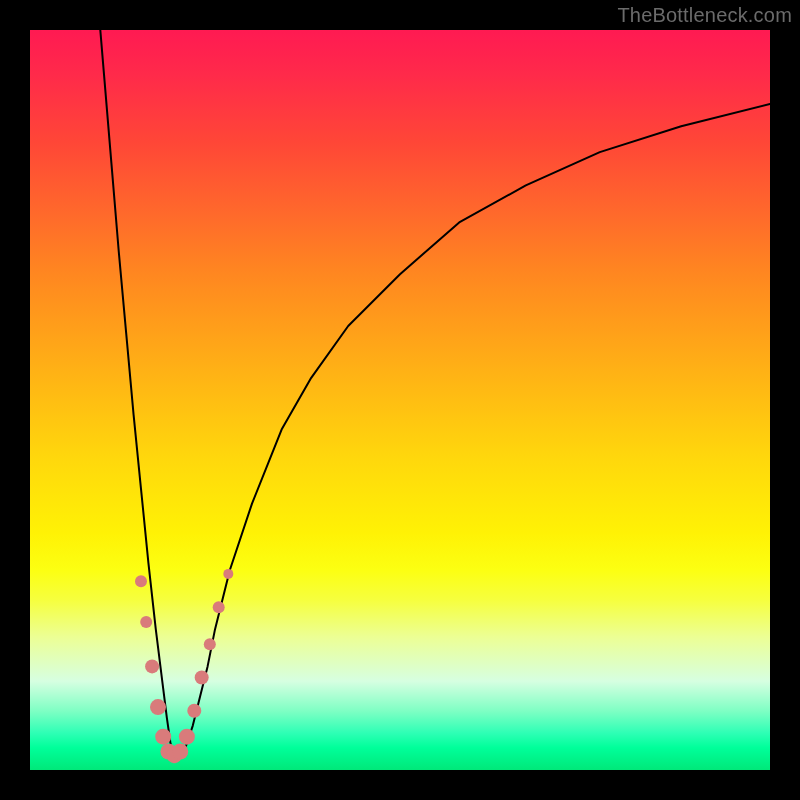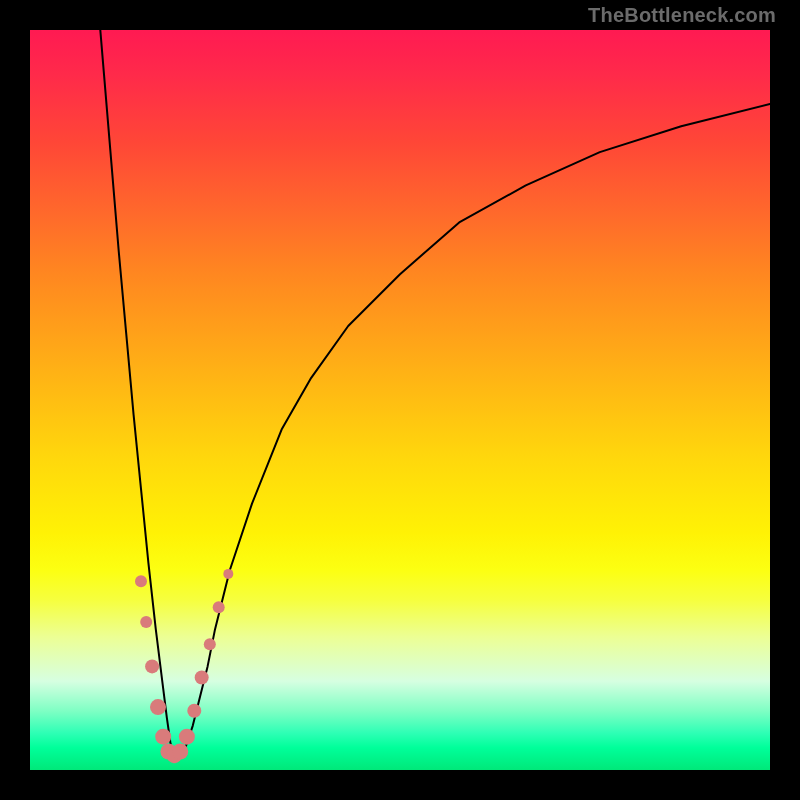--- a/index.html
+++ b/index.html
@@ -65,24 +65,24 @@
     stroke-linecap: round;
     stroke-linejoin: round;
   }
   .point {
     fill: #d97b7b;
     stroke: none;
   }
   .watermark {
     position: absolute;
     top: 4px;
-    right: 24px;
+    right: 8px;
     color: #6b6b6b;
     font-size: 20px;
-    font-weight: 700;
+    font-weight: 400;
     letter-spacing: 0.2px;
     user-select: none;
   }
 </style>
 </head>
 <body>
 
 <div class="frame">
 
   <div class="plot-area">

